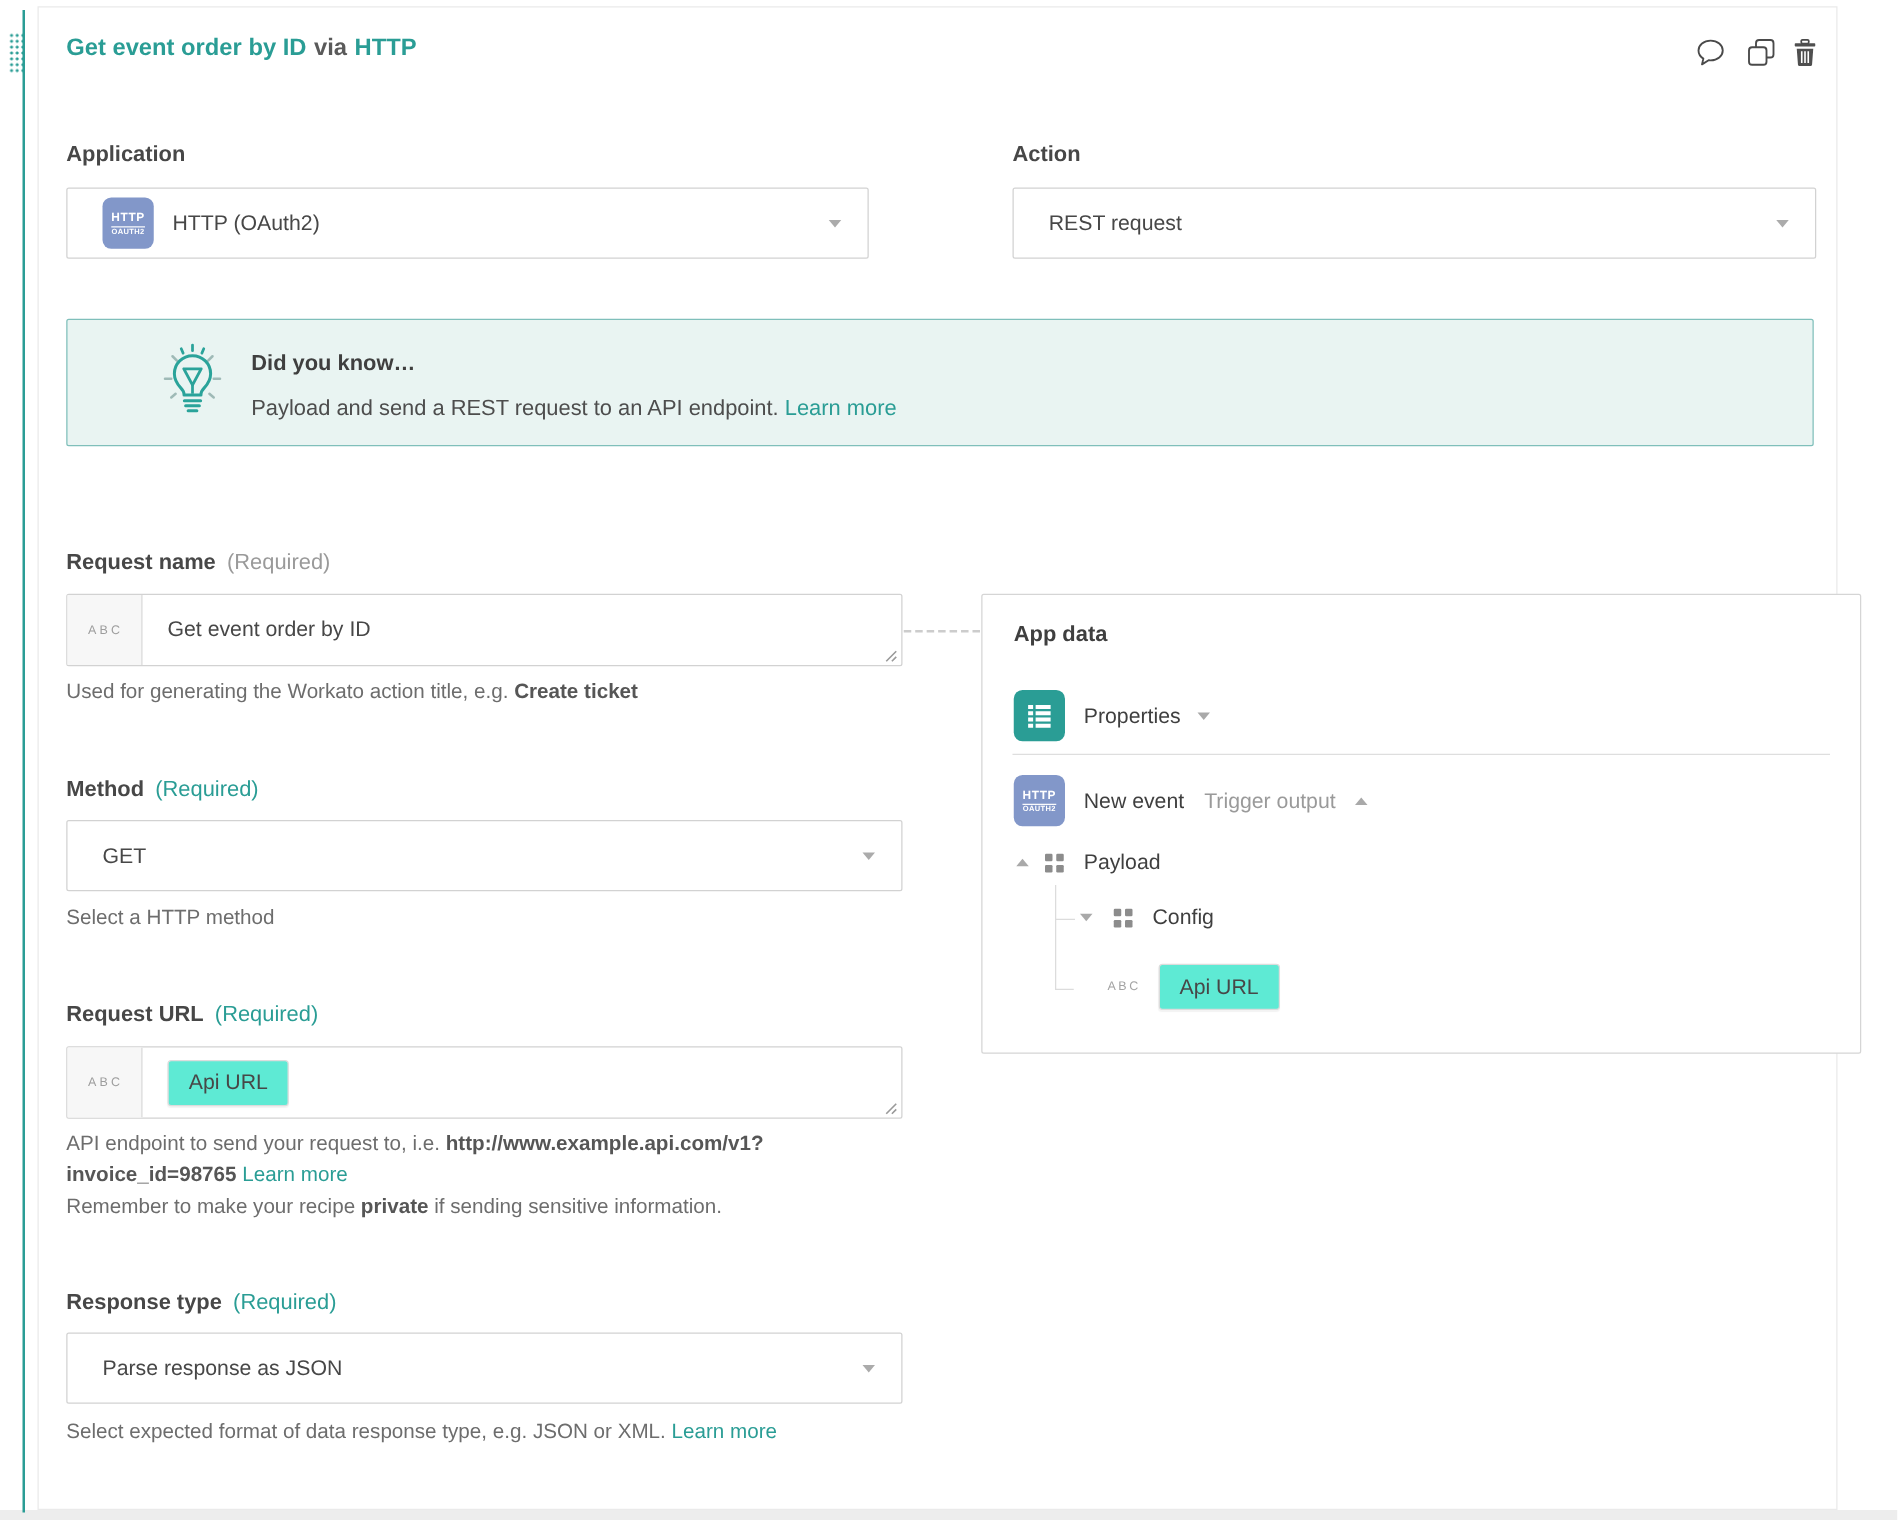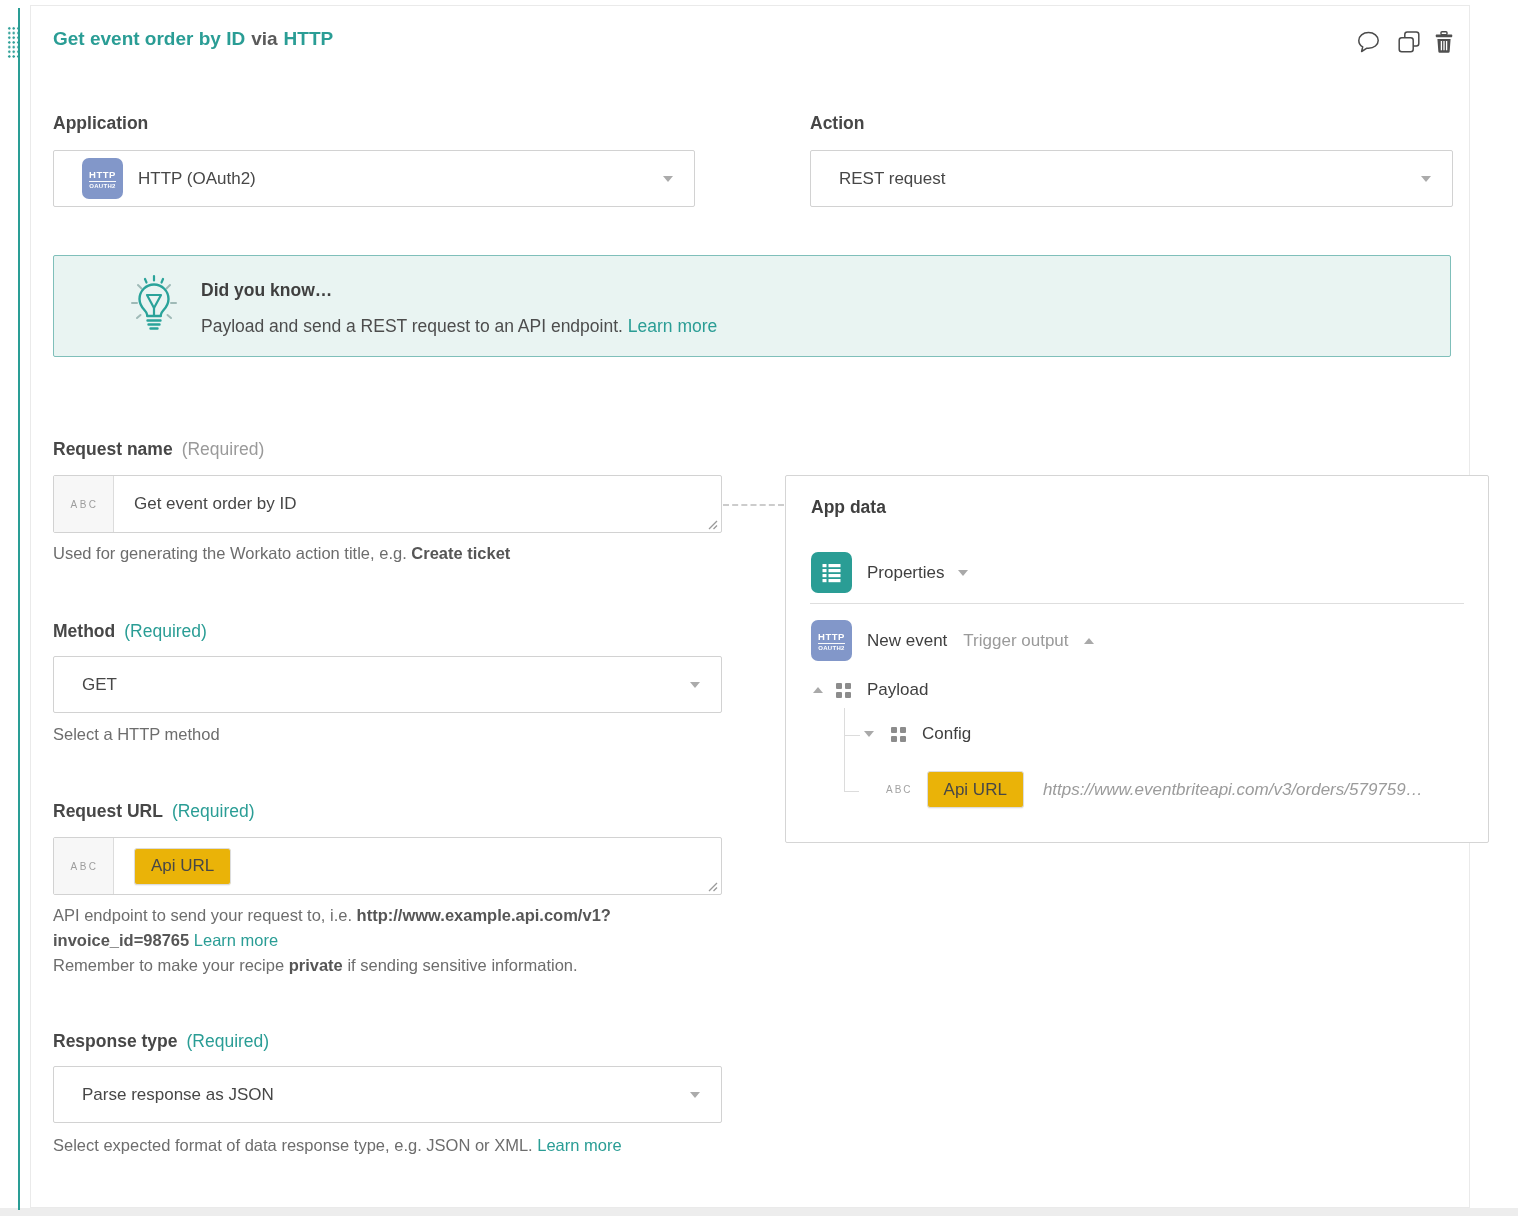--- a/index.html
+++ b/index.html
@@ -35,21 +35,21 @@
   .chev { position:absolute; right:21px; top:50%; margin-top:-3px; width:0; height:0;
           border-left:5px solid transparent; border-right:5px solid transparent; border-top:6px solid #ababab; }
 
   
   .tinput { position:absolute; background:#fff; border:1px solid #d2d2d2; border-radius:2px; display:flex; }
   .prefix { width:60px; flex:0 0 60px; background:#f7f7f7; border-right:1px solid #dcdcdc;
             display:flex; align-items:center; justify-content:center;
             font-size:10px; letter-spacing:2.5px; color:#9d9d9d; padding-left:2px; }
   .ivalue { flex:1; display:flex; align-items:center; padding-left:20px; font-size:17px; color:#474747; }
   .resize { position:absolute; right:3px; bottom:2px; cursor:nwse-resize; }
-  .pill { display:inline-flex; align-items:center; height:37px; padding:0 16px; background:#eab308;
+  .pill { display:inline-flex; align-items:center; height:37px; padding:0 16px; background:#5eead4;
           border:1px solid #dcdcdc; border-radius:3px; font-size:17px; color:#474747;
           box-shadow:0 1px 1px rgba(0,0,0,0.05); cursor:pointer; }
 
   
   .tip { position:absolute; left:53px; top:255px; width:1398px; height:102px;
          background:var(--tip-bg,#e9f4f2); border:1px solid var(--tip-border,#7fbfba); border-radius:2px; }
   .tip-title { position:absolute; left:147px; top:24px; font-size:17.5px; font-weight:bold; color:#3f3f3f; }
   .tip-body { position:absolute; left:147px; top:60px; font-size:17.5px; color:#4d4d4d; }
 
   
@@ -232,21 +232,20 @@
         <span></span>
         <span></span>
         <span></span>
       </span>
     <span class="prow-label" style="margin-left:16px;">Config</span>
   </div>
 
   <div class="prow" style="left:100px; top:295px;">
     <span class="abc-mini">ABC</span>
     <span class="pill" style="margin-left:14px;">Api URL</span>
-    <span class="url-sample" style="margin-left:19px;">https://www.eventbriteapi.com/v3/orders/579759…</span>
   </div>
 </div>
 
 <div class="flabel" style="left:53px; top:621px;">
   <span>Method</span><span class="flag req">(Required)</span>
 </div>
 <div class="select" style="left:53px; top:656px; width:669px;align-items:center;">
   <span>GET</span>
   <span class="chev"></span>
 </div>

